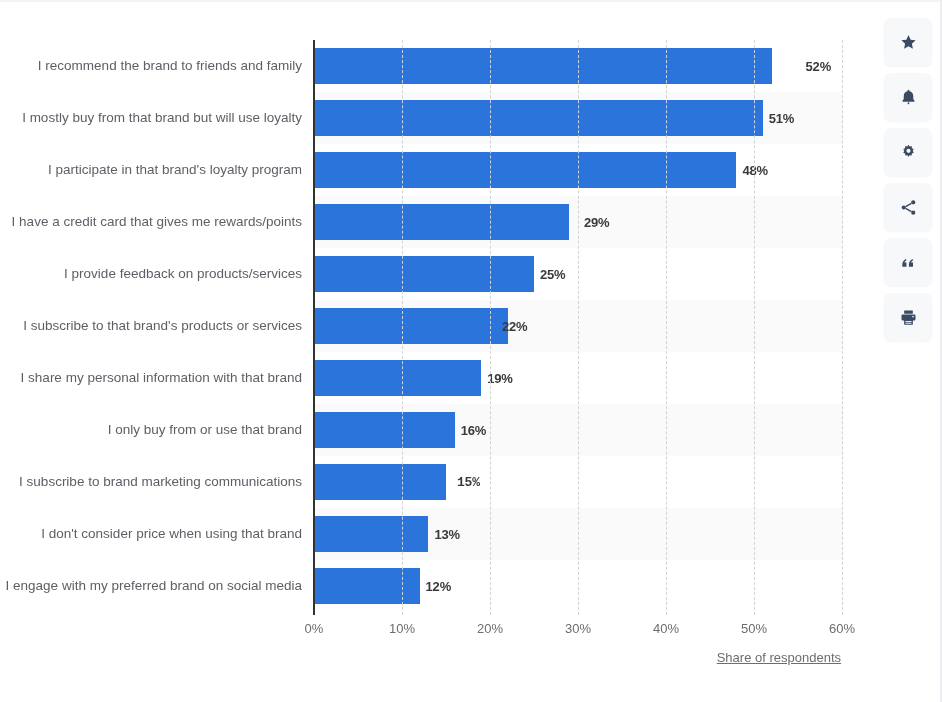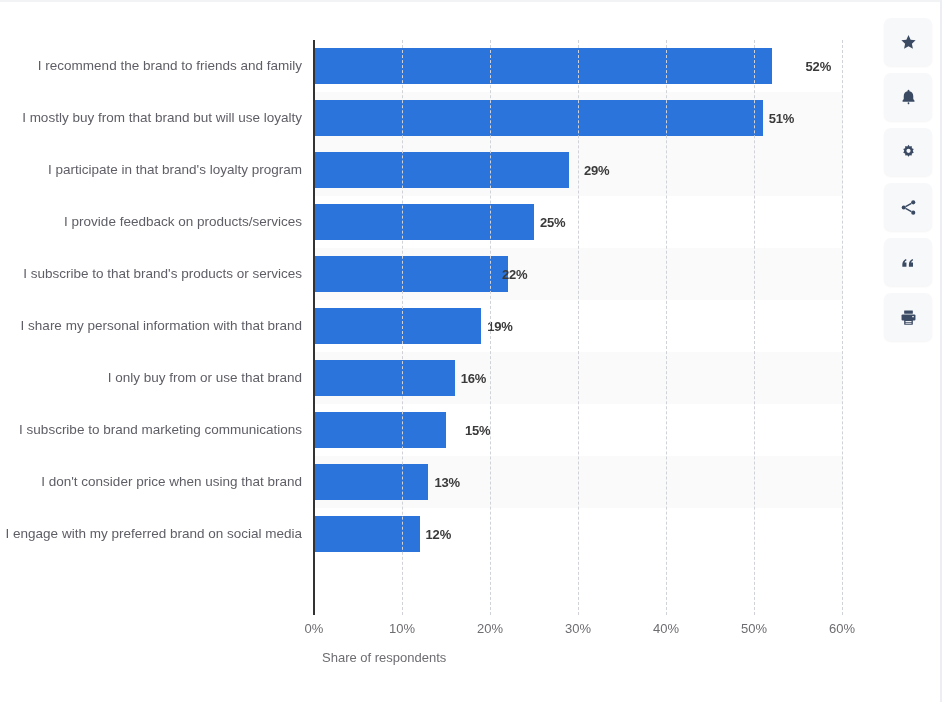--- a/index.html
+++ b/index.html
@@ -140,26 +140,27 @@
   .xtick {
     position: absolute;
     top: 0;
     transform: translateX(-50%);
     font-size: 13px;
     color: #6d6d72;
     white-space: nowrap;
   }
   .axis-title {
     position: absolute;
-    left: 322px;
+    left: 312px;
     top: 650px;
     width: 529px;
-    text-align: left;
+    text-align: right;
     font-size: 13px;
     color: #6d6d72;
+    text-decoration: underline;
   }
 
   
   #toolbar {
     position: absolute;
     right: 10px;
     top: 18px;
     width: 48px;
     display: flex;
     flex-direction: column;
@@ -187,39 +188,44 @@
 
   <div class="top-rule"></div>
   <div class="right-rule"></div>
 
   <div id="chart">
 
     <div class="cat-labels" id="cat-labels">
         <div class="cat-label">I recommend the brand to friends and family</div>
         <div class="cat-label">I mostly buy from that brand but will use loyalty</div>
         <div class="cat-label">I participate in that brand's loyalty program</div>
+        <div class="cat-label">I have a credit card that gives me rewards/points</div>
         <div class="cat-label">I provide feedback on products/services</div>
         <div class="cat-label">I subscribe to that brand's products or services</div>
         <div class="cat-label">I share my personal information with that brand</div>
         <div class="cat-label">I only buy from or use that brand</div>
         <div class="cat-label">I subscribe to brand marketing communications</div>
         <div class="cat-label">I don't consider price when using that brand</div>
         <div class="cat-label">I engage with my preferred brand on social media</div>
       </div>
 
     <div class="plot">
       <div class="rows" id="rows">
           <div class="row">
             <div class="bar" style="width: 457.6px; background: rgb(43, 116, 220);"></div>
             <div class="bar-value" style="left: 463.6px; padding-left: 28px;">52%</div>
           </div>
           <div class="row alt">
             <div class="bar" style="width: 448.8px; background: rgb(43, 116, 220);"></div>
             <div class="bar-value" style="left: 454.8px;">51%</div>
           </div>
+          <div class="row">
+            <div class="bar" style="width: 422.4px; background: rgb(43, 116, 220);"></div>
+            <div class="bar-value" style="left: 428.4px;">48%</div>
+          </div>
           <div class="row alt">
             <div class="bar" style="width: 255.2px; background: rgb(43, 116, 220);"></div>
             <div class="bar-value" style="left: 244px; margin-left: 26px;">29%</div>
           </div>
           <div class="row">
             <div class="bar" style="width: 220px; background: rgb(43, 116, 220);"></div>
             <div class="bar-value" style="left: 226px;">25%</div>
           </div>
           <div class="row alt">
             <div class="bar" style="width: 193.6px; background: rgb(43, 116, 220);"></div>
@@ -228,21 +234,21 @@
           <div class="row">
             <div class="bar" style="width: 167.2px; background: rgb(43, 116, 220);"></div>
             <div class="bar-value" style="left: 173.2px;">19%</div>
           </div>
           <div class="row alt">
             <div class="bar" style="width: 140.8px; background: rgb(43, 116, 220);"></div>
             <div class="bar-value" style="left: 146.8px;">16%</div>
           </div>
           <div class="row">
             <div class="bar" style="width: 132px; background: rgb(43, 116, 220);"></div>
-            <div class="bar-value" style="left: 151px;">15%</div>
+            <div class="bar-value" style="left: 143px; font-family: Liberation Mono, monospace;">15%</div>
           </div>
           <div class="row alt">
             <div class="bar" style="width: 114.4px; background: rgb(43, 116, 220);"></div>
             <div class="bar-value" style="left: 120.4px;">13%</div>
           </div>
           <div class="row">
             <div class="bar" style="width: 105.6px; background: rgb(43, 116, 220);"></div>
             <div class="bar-value" style="left: 111.6px;">12%</div>
           </div>
         </div>

